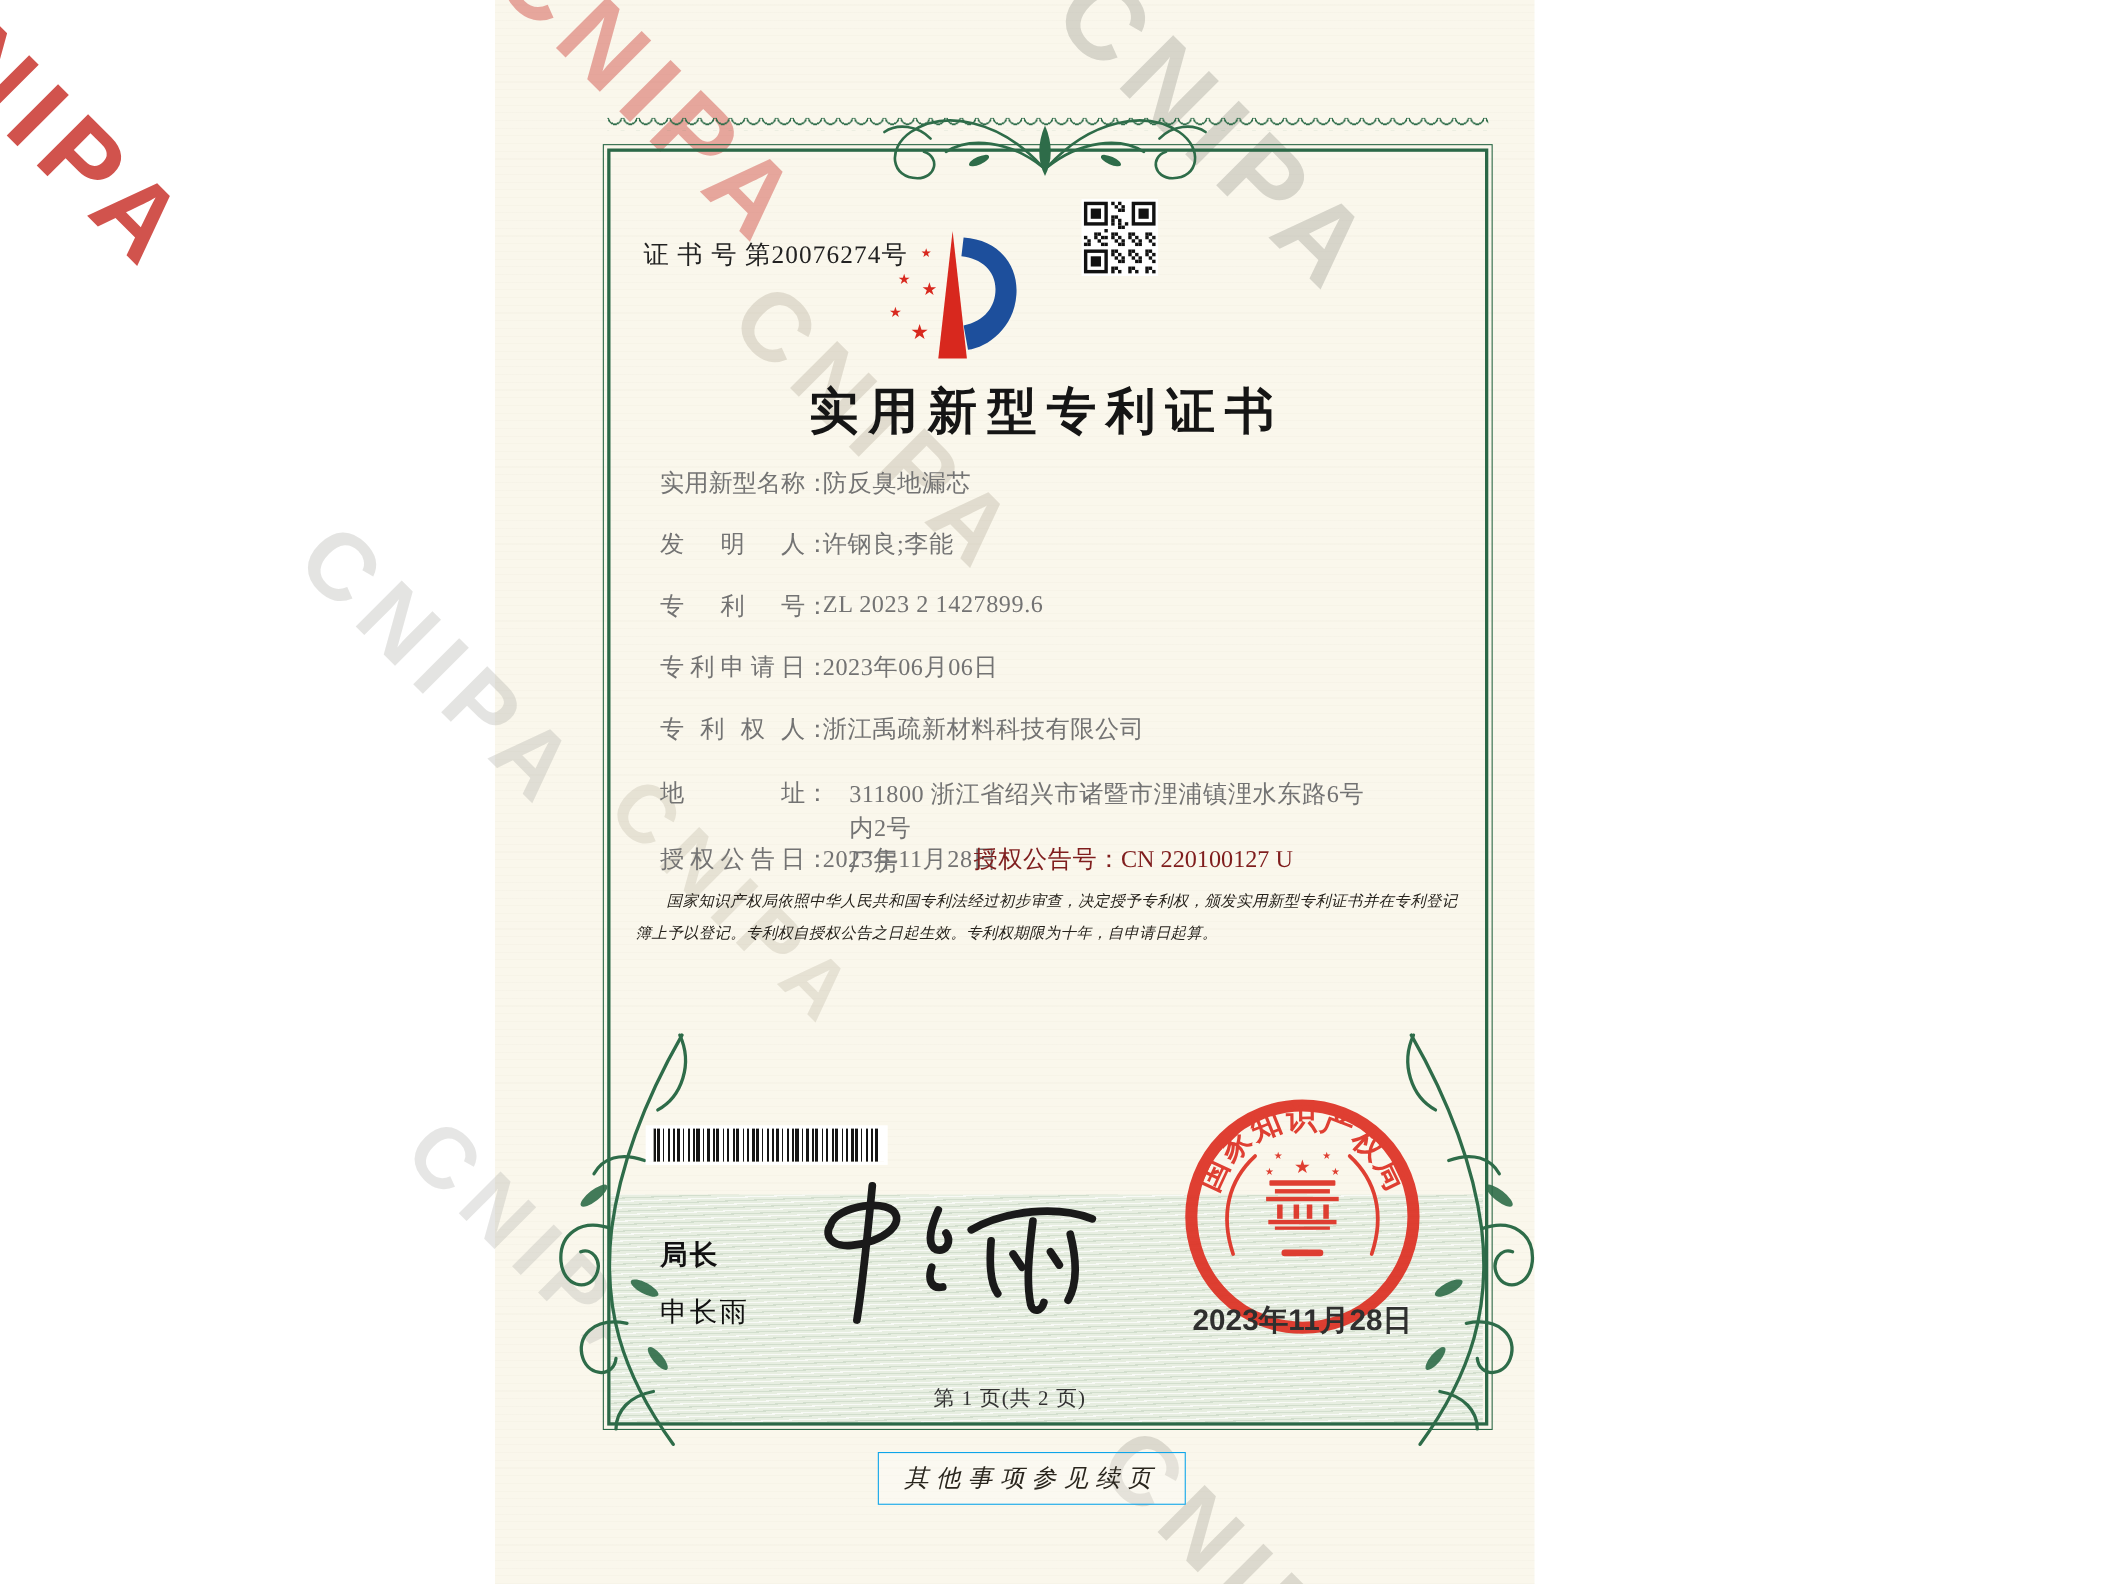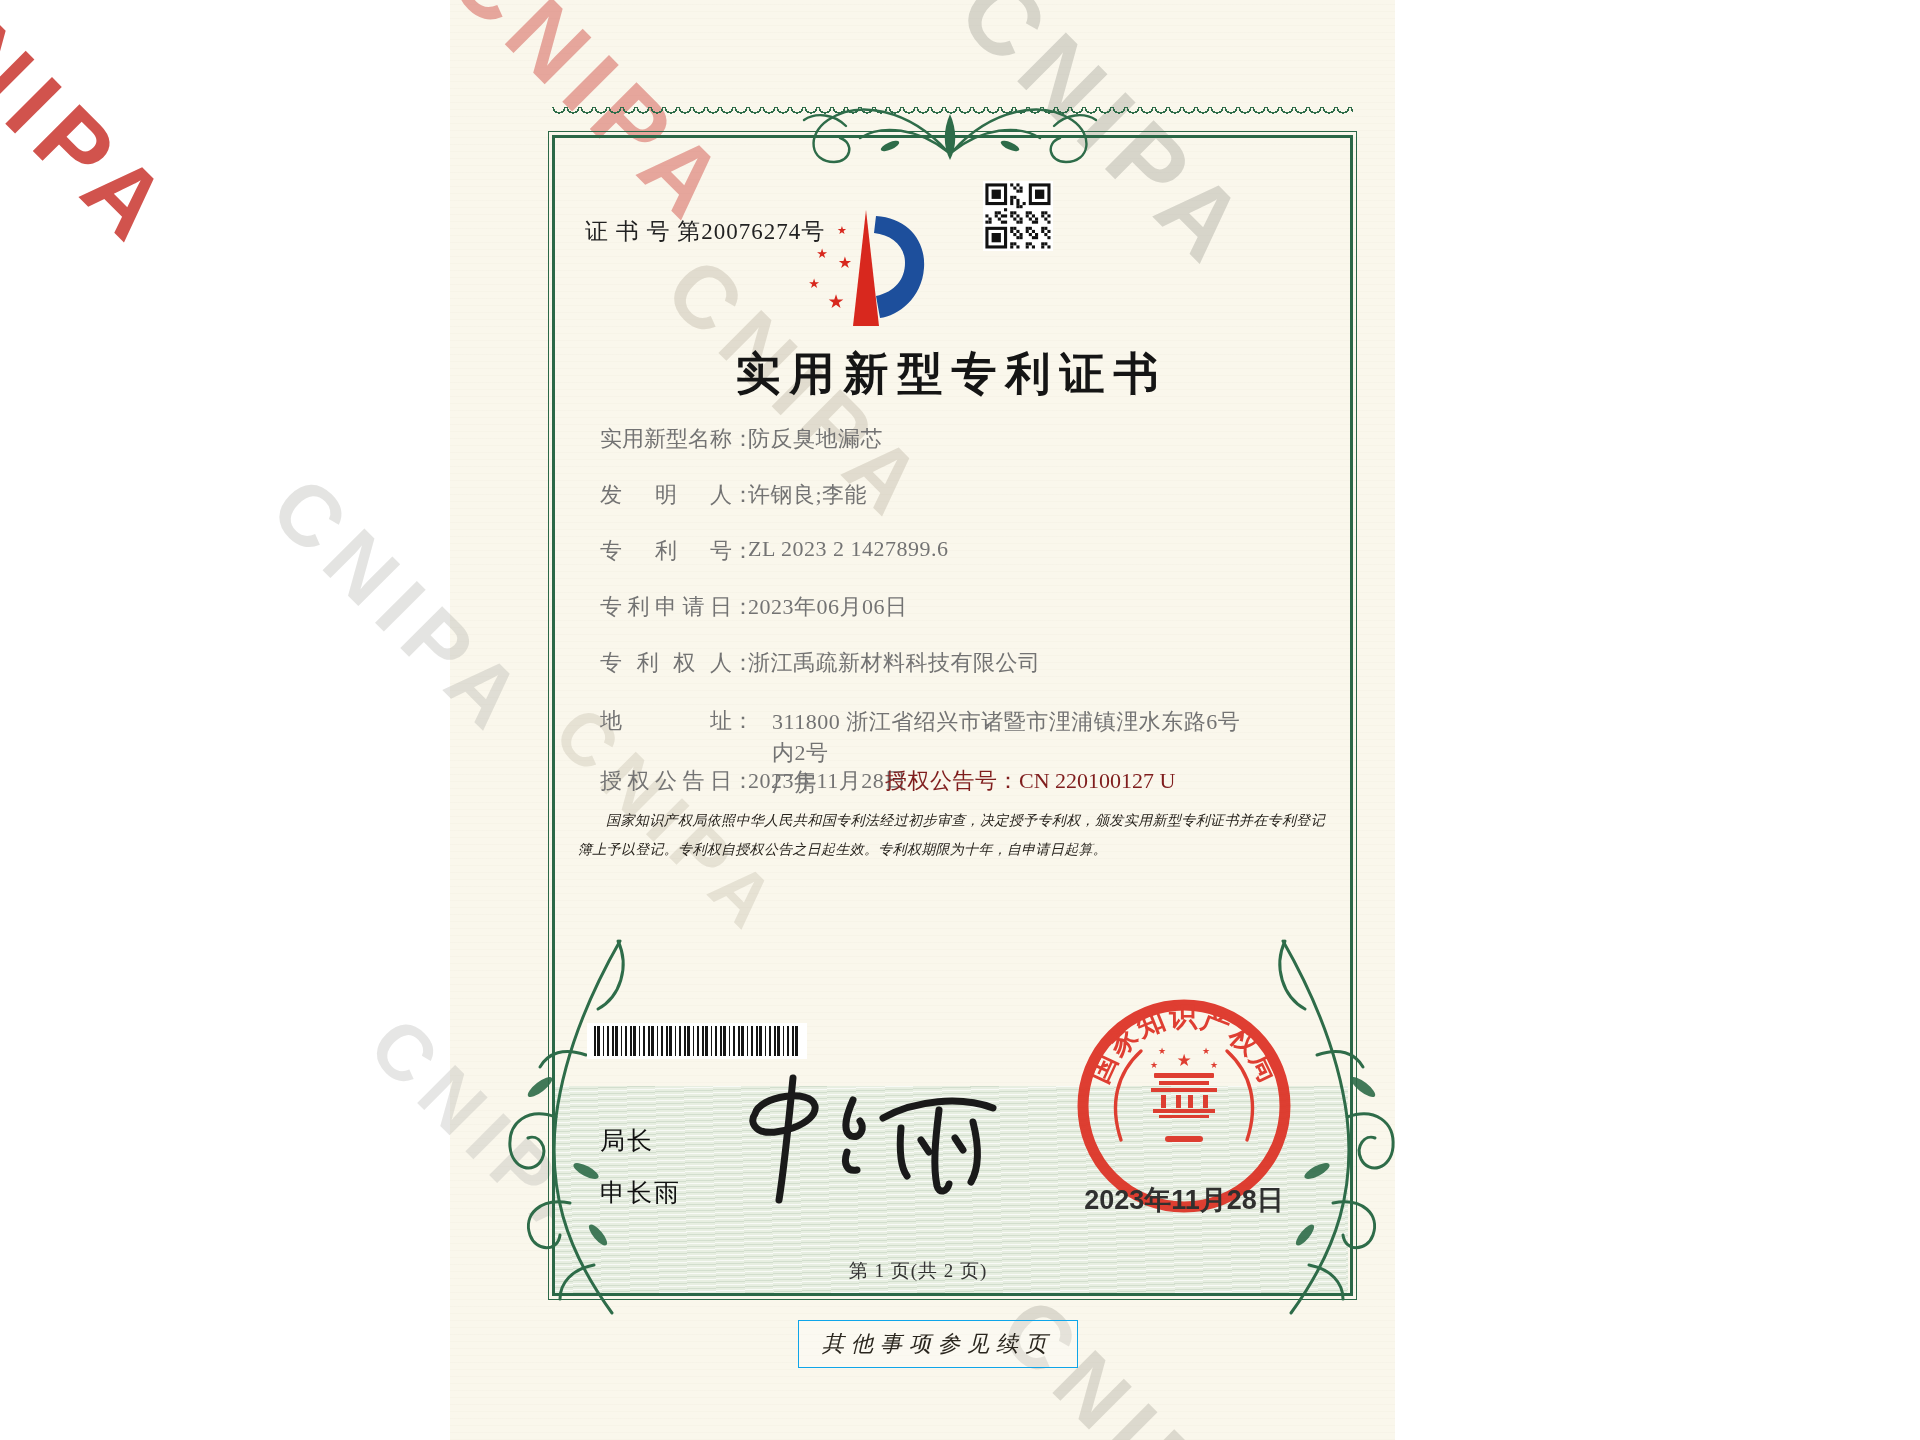--- a/index.html
+++ b/index.html
@@ -81,21 +81,21 @@
   }
   .band{
     position:absolute;left:555px;top:1086px;width:793px;height:209px;
     background-color:#e7eee1;
     background-image:repeating-linear-gradient(178deg,rgba(255,255,255,.7) 0 1px,transparent 1px 3px,rgba(126,158,126,.20) 3px 4px,transparent 4px 6px);
   }
   .director-title,.director-name{
     position:absolute;left:600px;font-size:25px;color:#111;
     font-family:"Liberation Sans","DejaVu Sans",sans-serif;letter-spacing:2px;
   }
-  .director-title{top:1124px;}
+  .director-title{top:1124px;font-weight:bold;}
   .director-name{top:1176px;}
   .signature{position:absolute;left:715px;top:1066px;width:300px;height:145px;}
   .seal{position:absolute;left:1058px;top:988px;width:252px;height:252px;}
   .page-no{
     position:absolute;left:768px;top:1258px;width:300px;text-align:center;
     font-size:19px;color:#333;letter-spacing:1px;
   }
   .cont-box{
     position:absolute;left:798px;top:1320px;width:278px;height:46px;
     border:1px solid #0ea5e9;background:rgba(255,255,255,.25);

